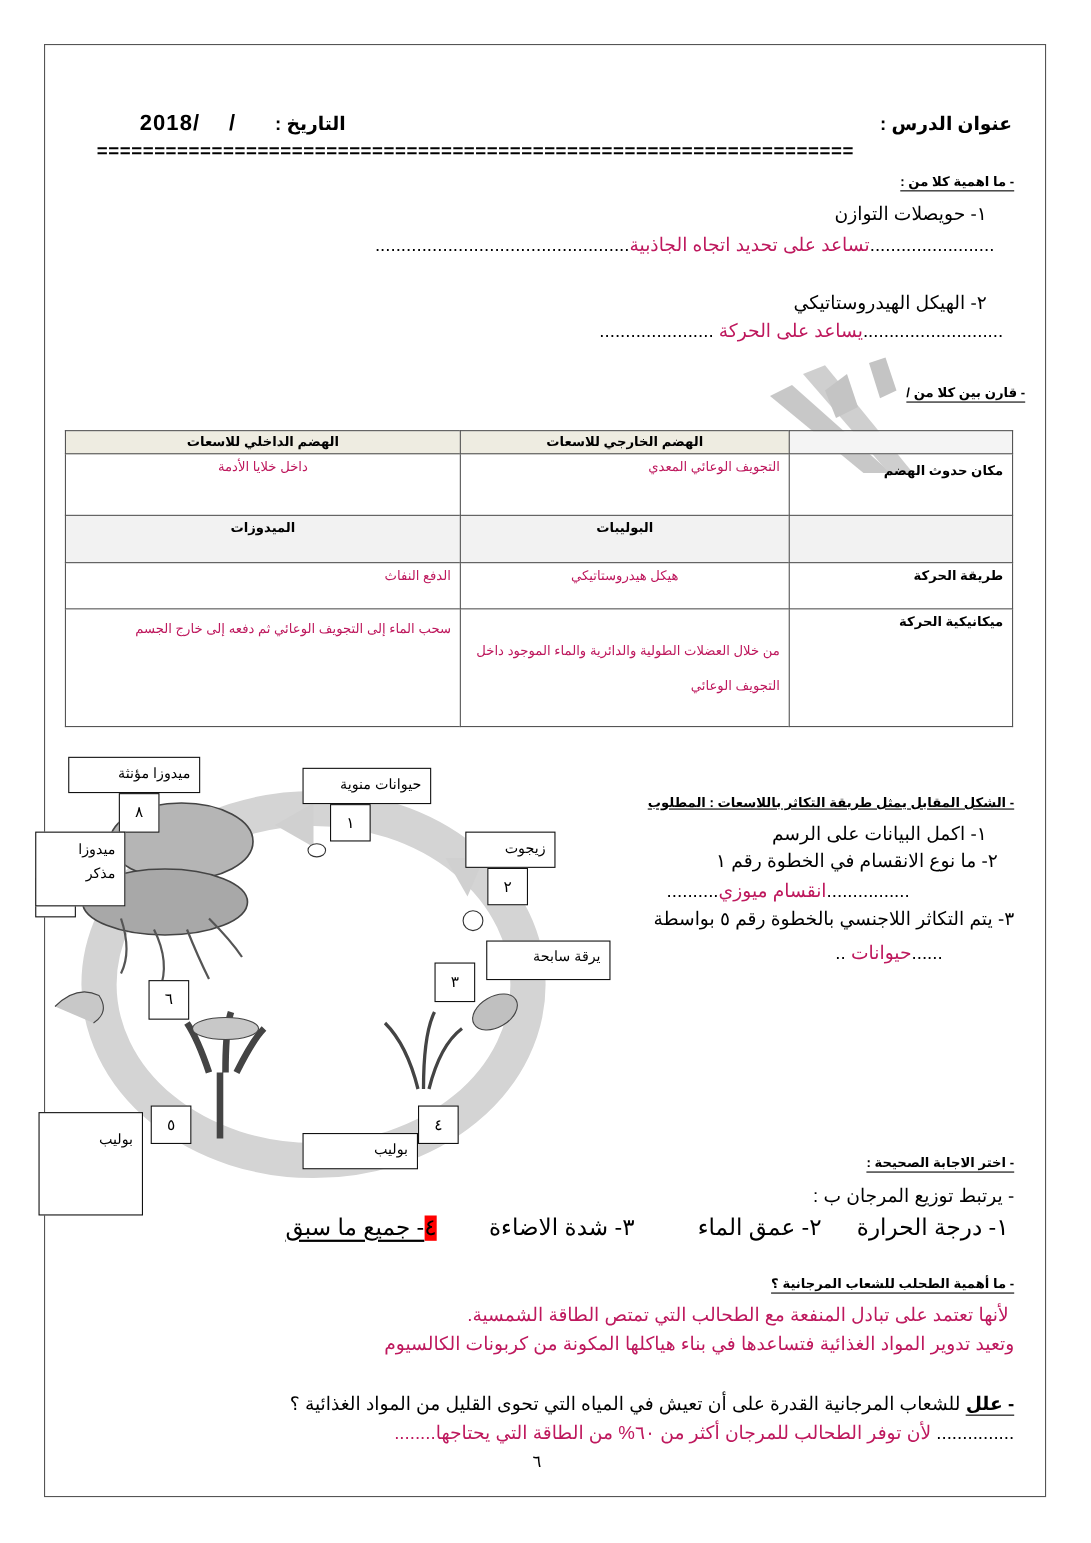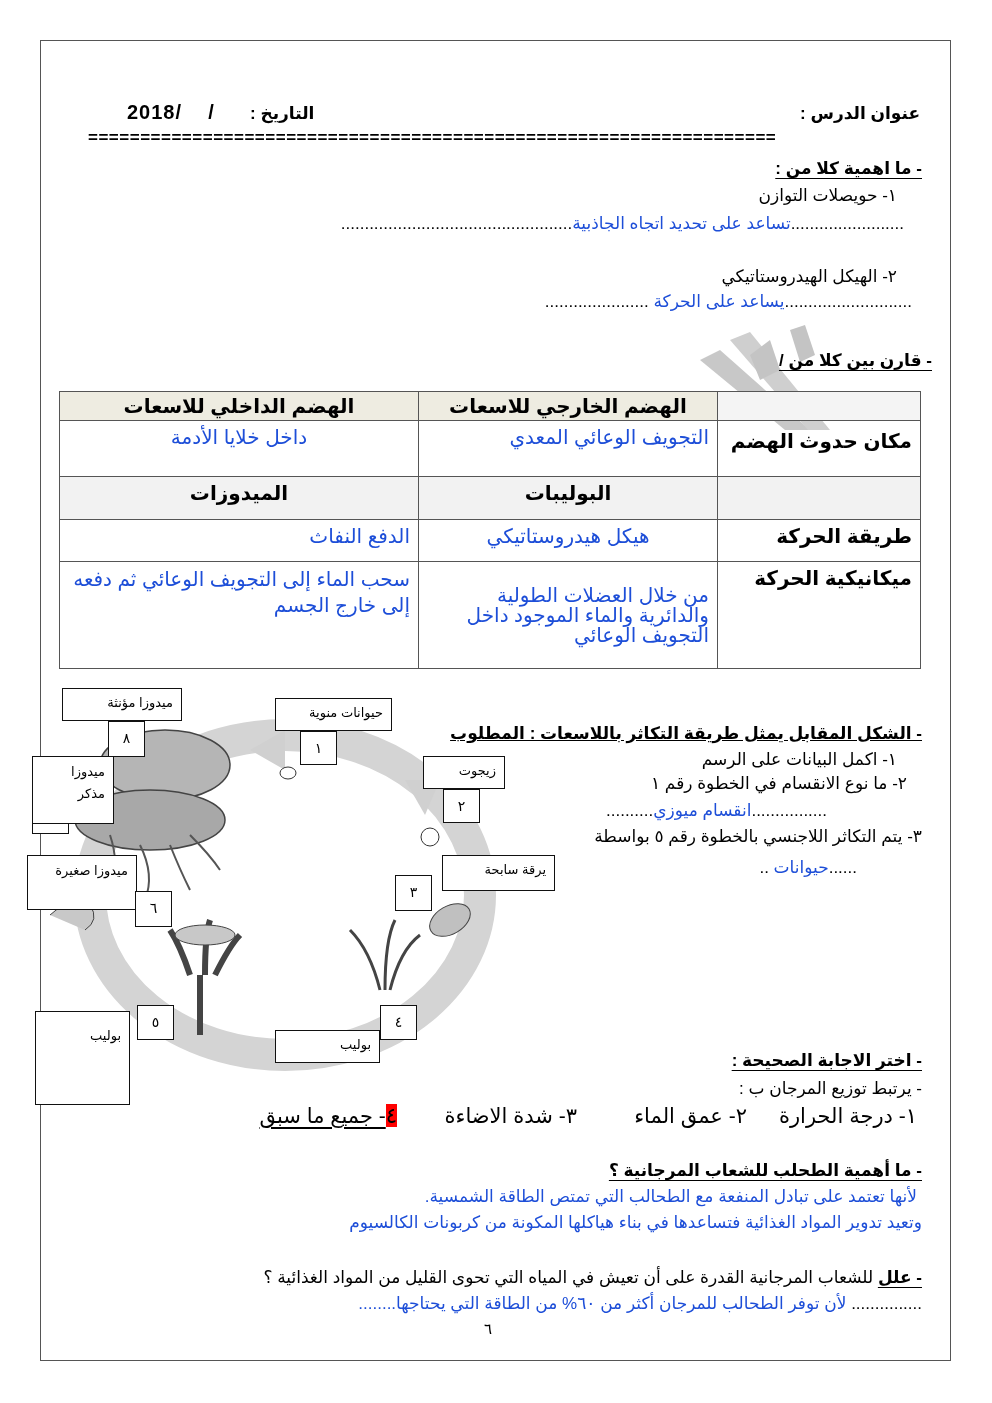--- a/index.html
+++ b/index.html
@@ -2,41 +2,41 @@
 <html><head>
 <meta charset="utf-8">
 <style>
   html, body { margin:0; padding:0; background:#ffffff; }
   body { width:992px; height:1403px; position:relative; overflow:hidden;
          font-family:"Liberation Sans", "DejaVu Sans", sans-serif; color:#000; }
   .page-border { position:absolute; left:40px; top:40px; width:911px; height:1321px;
                  border:1.5px solid #555; box-sizing:border-box; }
   .abs { position:absolute; }
   .rtl { direction:rtl; text-align:right; }
-  .red { color:#1d4ed8; }
+  .red { color:#be185d; }
   .bold { font-weight:bold; }
   .ul { text-decoration:underline; text-underline-offset:4px; }
   .dots { letter-spacing:1px; }
 
   
   .hdr-title { right:72px; top:103px; font-size:17px; font-weight:bold; }
   .hdr-date-label { left:250px; top:103px; font-size:17px; font-weight:bold; direction:rtl; }
   .hdr-date { left:127px; top:101px; font-size:20px; font-weight:bold; direction:ltr; letter-spacing:1px; }
   .sep { left:88px; top:128px; width:840px; font-size:17px; font-weight:bold; letter-spacing:0.5px; white-space:nowrap; overflow:hidden; direction:ltr; line-height:20px; }
 
-  .sec-head { font-size:17px; font-weight:bold;text-decoration:underline; }
+  .sec-head { font-size:12px; font-weight:bold;text-decoration:underline; }
   .line { font-size:17px; }
 
   
   .watermark { left:690px; top:320px; width:170px; height:110px; }
 
   
   table.cmp { position:absolute; left:59px; top:391px; width:862px; border-collapse:collapse;
               direction:rtl; table-layout:fixed; }
-  table.cmp td { border:1.5px solid #555; vertical-align:top; font-size:20px; padding:4px 8px; text-align:right; }
+  table.cmp td { border:1.5px solid #555; vertical-align:top; font-size:12px; padding:4px 8px; text-align:right; }
   table.cmp td.c0 { width:194px; font-weight:bold; }
   table.cmp td.c1 { width:290px; }
   table.cmp td.center { text-align:center; }
   tr.hdr td { background:#eeece1; height:16px; font-weight:bold; text-align:center; padding:2px 4px; }
   tr.hdr td.c0 { background:#f4f4f4; }
   tr.r1 td { height:43px; }
   tr.r2 td { background:#f2f2f2; height:34px; font-weight:bold; text-align:center; }
   tr.r3 td { height:33px; }
   tr.r4 td { height:98px; }
 
@@ -96,21 +96,21 @@
     <td class="c1">البوليبات</td>
     <td>الميدوزات</td>
   </tr>
   <tr class="r3">
     <td class="c0">طريقة الحركة</td>
     <td class="c1 red center">هيكل هيدروستاتيكي</td>
     <td class="red">الدفع النفاث</td>
   </tr>
   <tr class="r4">
     <td class="c0">ميكانيكية الحركة</td>
-    <td class="c1 red" style="vertical-align:middle; line-height:20px; ">من خلال العضلات الطولية والدائرية والماء الموجود داخل التجويف الوعائي</td>
+    <td class="c1 red" style="vertical-align:middle; line-height:32px; ">من خلال العضلات الطولية والدائرية والماء الموجود داخل التجويف الوعائي</td>
     <td class="red" style="line-height:26px;">سحب الماء إلى التجويف الوعائي ثم دفعه إلى خارج الجسم</td>
   </tr>
 </tbody>
   </table>
 
 <div class="abs diagram">
   <svg width="530" height="420" style="position:absolute; left:0; top:0;">
 
     <ellipse cx="255" cy="210" rx="195" ry="160" fill="none" stroke="#d4d4d4" stroke-width="32"></ellipse>
     <polygon points="220,65 255,45 255,85" fill="#d0d0d0"></polygon>
@@ -135,21 +135,20 @@
 
   <div class="lbl" style="left:245px; top:13px; width:117px; height:33px;">حيوانات منوية</div>
   <div class="num" style="left:270px; top:46px; width:37px; height:34px;">١</div>
 
   <div class="num" style="left:2px; top:113px; width:37px; height:36px;">٧</div>
   <div class="lbl" style="left:2px; top:71px; width:82px; height:68px; line-height:22px;">ميدوزا مذكر</div>
 
   <div class="lbl" style="left:393px; top:71px; width:82px; height:33px;">زيجوت</div>
   <div class="num" style="left:413px; top:104px; width:37px; height:34px;">٢</div>
 
-  <div class="lbl" style="left:-3px; top:170px; width:110px; height:55px; line-height:22px;">ميدوزا صغيرة</div>
   <div class="num" style="left:105px; top:206px; width:37px; height:36px;">٦</div>
 
   <div class="num" style="left:365px; top:190px; width:37px; height:36px;">٣</div>
   <div class="lbl" style="left:412px; top:170px; width:113px; height:36px;">يرقة سابحة</div>
 
   <div class="num" style="left:107px; top:320px; width:37px; height:35px;">٥</div>
   <div class="lbl" style="left:5px; top:326px; width:95px; height:94px; line-height:24px; padding-top:12px;">بوليب</div>
 
   <div class="num" style="left:350px; top:320px; width:37px; height:35px;">٤</div>
   <div class="lbl" style="left:245px; top:345px; width:105px; height:33px;">بوليب</div>

